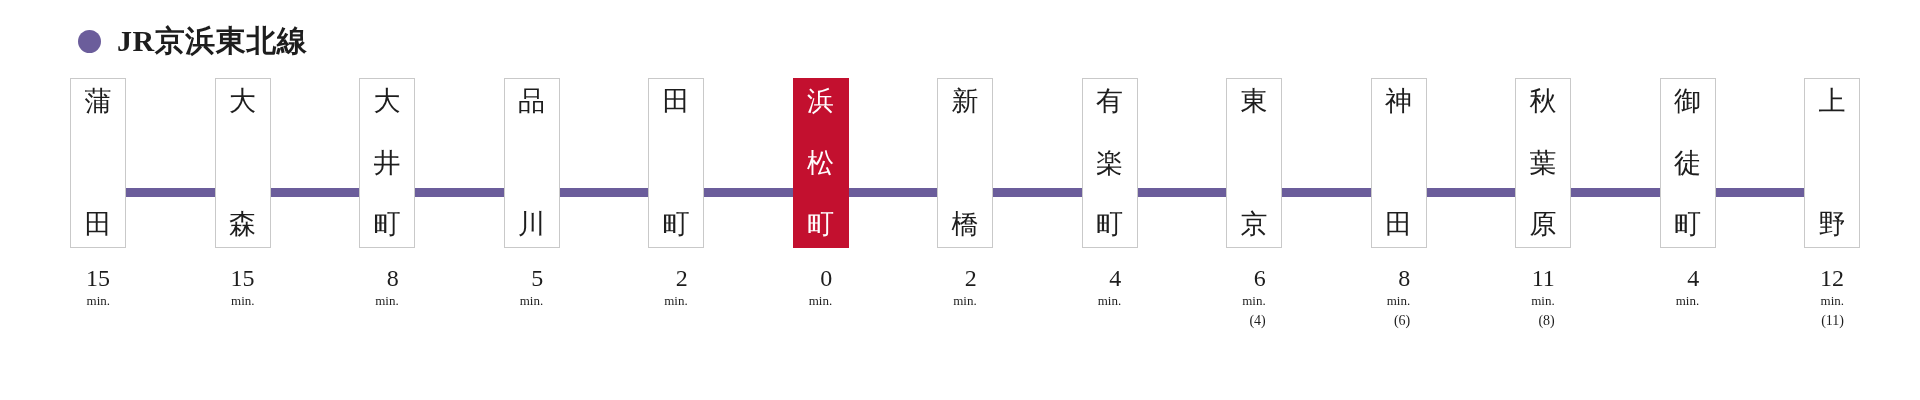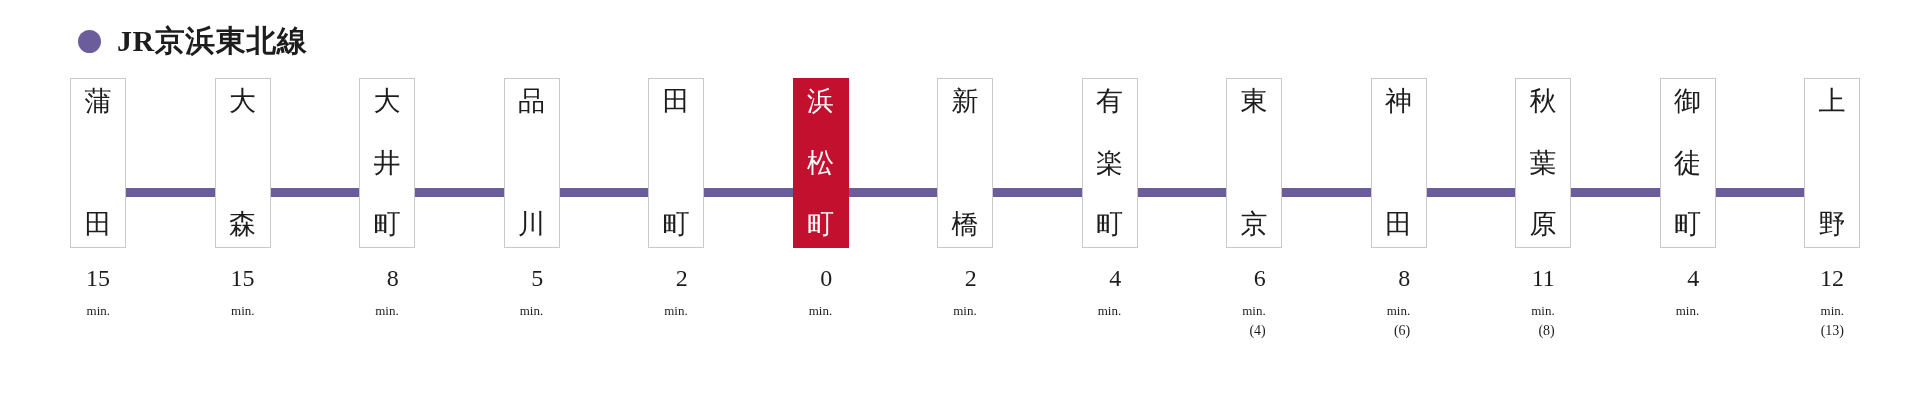--- a/index.html
+++ b/index.html
@@ -124,21 +124,21 @@
     user-select: none;
   }
   .min-value {
     font-size: 24px;
     color: #1d1d1d;
     line-height: 1;
   }
   .min-unit {
     font-size: 13px;
     color: #1d1d1d;
-    margin-top: 14px;
+    margin-top: 4px;
     line-height: 1;
   }
   .min-alt {
     font-size: 14px;
     color: #1d1d1d;
     margin-top: 7px;
     line-height: 1;
   }
   .min-alt.empty { visibility: hidden; }
 </style>
@@ -304,19 +304,19 @@
           </div>
         </div>
         <div class="station">
           <div class="name-box chars-2">
             <span class="kanji">上</span>
             <span class="kanji">野</span>
           </div>
           <div class="minutes">
             <div class="min-value">12</div>
             <div class="min-unit">min.</div>
-            <div class="min-alt">(13)</div>
+            <div class="min-alt">(11)</div>
           </div>
         </div>
       </div>
   </div>
 
 </div>
 
 </body></html>

